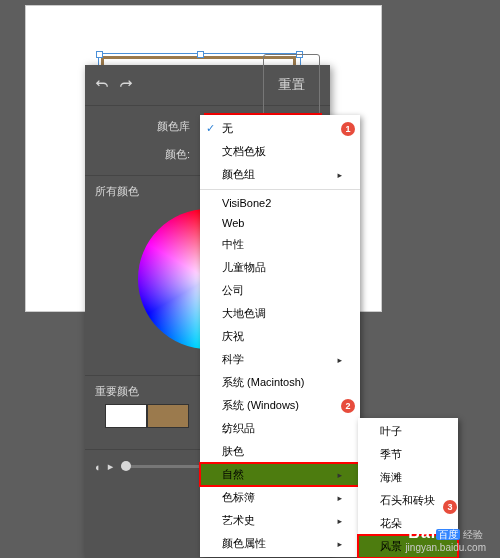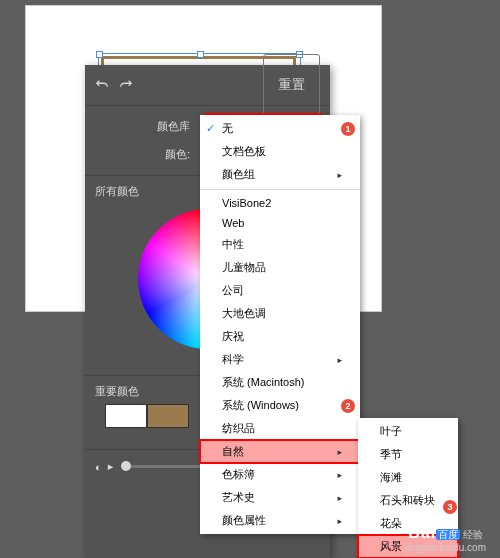--- a/index.html
+++ b/index.html
@@ -25,21 +25,21 @@
 .ctrl{display:flex;align-items:center;padding:6px 10px;border-top:1px solid #454545;margin-top:8px}
 .slider{flex:1;height:3px;background:#777;margin:0 8px;position:relative}
 .slider::after{content:"";position:absolute;left:0;top:-4px;width:10px;height:10px;border-radius:50%;background:#d8d8d8}
 .num{background:#3f3f3f;border:1px solid #333;color:#d8d8d8;width:35px;padding:2px 4px}
 .menu{position:absolute;background:#fff;color:#000;box-shadow:2px 2px 6px rgba(0,0,0,.4);font-size:11px;padding:2px 0}
 .m1{left:200px;top:115px;width:160px}
 .m2{left:358px;top:418px;width:100px}
 .mi{padding:4px 18px 4px 22px;display:flex;justify-content:space-between;align-items:center;position:relative}
 .mi.sel-chk::before{content:"✓";position:absolute;left:6px;color:#2a7fd4}
 .mi.sub::after{content:"▸";font-size:9px;color:#333}
-.mi.hl{background:#fca5a5;outline:2px solid #f00;outline-offset:-1px}
+.mi.hl{background:#4d7c0f;outline:2px solid #f00;outline-offset:-1px}
 .sep{height:1px;background:#ddd;margin:3px 0}
 .badge{position:absolute;width:14px;height:14px;border-radius:50%;background:#e74c3c;color:#fff;font-size:9px;display:flex;align-items:center;justify-content:center;font-weight:bold}
 .wm{position:absolute;bottom:5px;right:14px;color:#ccc;font-size:10px;text-align:center}
 .wm b{font-size:16px;color:#fff;letter-spacing:1px}
 </style>
 </head>
 <body>
 
 <div class="canvas">
   <div class="frame"></div>
@@ -102,20 +102,21 @@
     <div class="mi">Web</div>
     <div class="mi">中性</div>
     <div class="mi">儿童物品</div>
     <div class="mi">公司</div>
     <div class="mi">大地色调</div>
     <div class="mi">庆祝</div>
     <div class="mi sub">科学</div>
     <div class="mi">系统 (Macintosh)</div>
     <div class="mi">系统 (Windows)</div>
     <div class="mi">纺织品</div>
+    <div class="mi">肤色</div>
     <div class="mi sub hl">自然</div>
     <div class="mi sub">色标簿</div>
     <div class="mi sub">艺术史</div>
     <div class="mi sub">颜色属性</div>
   </div>
 <div class="menu m2" id="m2">
     <div class="mi">叶子</div>
     <div class="mi">季节</div>
     <div class="mi">海滩</div>
     <div class="mi">石头和砖块</div>

